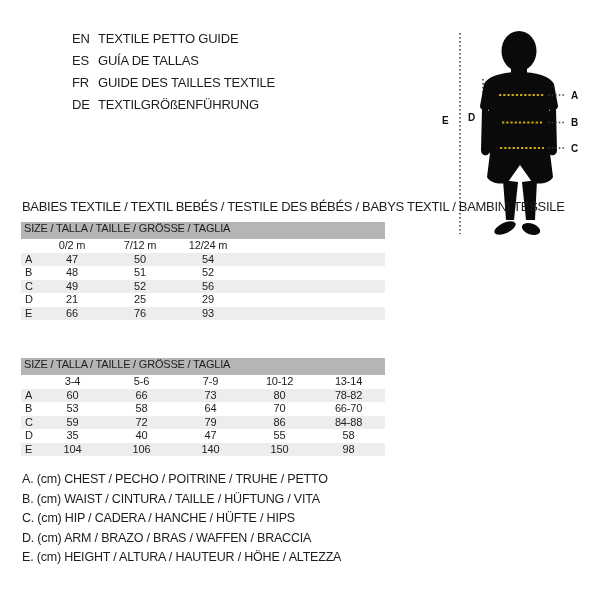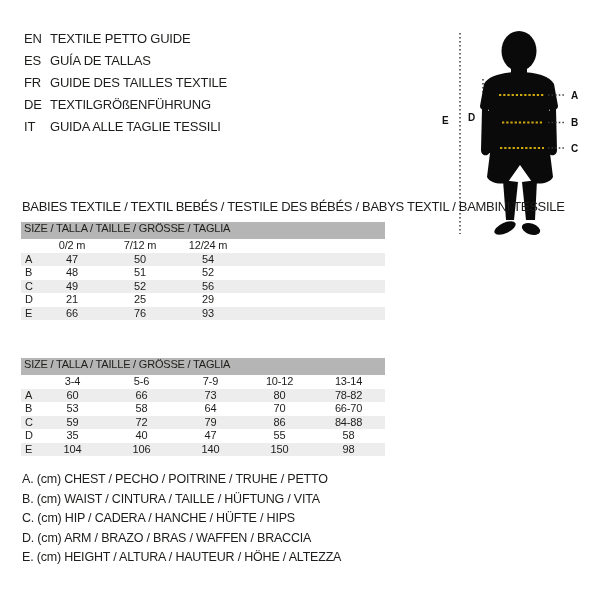--- a/index.html
+++ b/index.html
@@ -2,21 +2,21 @@
 <html><head>
 <meta charset="utf-8">
 <style>
   html,body{margin:0;padding:0;background:#fff;}
   .canvas{position:relative;width:600px;height:600px;background:#ffffff;overflow:hidden;
           font-family:"Liberation Sans",sans-serif;color:#1d1d1b;}
 
   
   .languages{position:absolute;left:24px;top:28px;}
   .lang-row{height:22px;line-height:22px;font-size:13px;letter-spacing:-0.2px;white-space:nowrap;}
-  .lang-code{display:inline-block;width:26px;}
+  .lang-code{display:inline-block;width:26px;margin-left:48px;}
 
   
   svg.figure{position:absolute;left:440px;top:8px;}
   .dotline{stroke:#3a3a3a;stroke-width:1.5;stroke-dasharray:1.6 2.4;fill:none;}
   .dotline2{stroke:#3a3a3a;stroke-width:1.3;stroke-dasharray:1.5 2.1;fill:none;}
   .yline{stroke:#cda712;stroke-width:2.2;stroke-dasharray:2.3 1.9;fill:none;}
   .meas-label{font-family:"Liberation Sans",sans-serif;font-size:10px;font-weight:700;fill:#111;}
   .sil{fill:#0a0a0a;}
 
   
@@ -44,21 +44,20 @@
 </head>
 <body>
 
 <div class="canvas">
 
   <div class="languages">
     <div class="lang-row"><span class="lang-code">EN</span><span>TEXTILE PETTO GUIDE</span></div>
     <div class="lang-row"><span class="lang-code">ES</span><span>GUÍA DE TALLAS</span></div>
     <div class="lang-row"><span class="lang-code">FR</span><span>GUIDE DES TAILLES TEXTILE</span></div>
     <div class="lang-row"><span class="lang-code">DE</span><span>TEXTILGRÖßENFÜHRUNG</span></div>
-    <div class="lang-row"><span class="lang-code">IT</span><span>GUIDA ALLE TAGLIE TESSILI</span></div>
   </div>
 
   <svg class="figure" width="160" height="235" viewBox="0 0 160 235" xmlns="http://www.w3.org/2000/svg">
 
     <line class="dotline" x1="20" y1="25" x2="20" y2="226"></line>
 
     <line class="dotline" x1="43" y1="71" x2="43" y2="140"></line>
 
     <g class="sil">
       <ellipse cx="79" cy="43" rx="17.5" ry="20"></ellipse>

